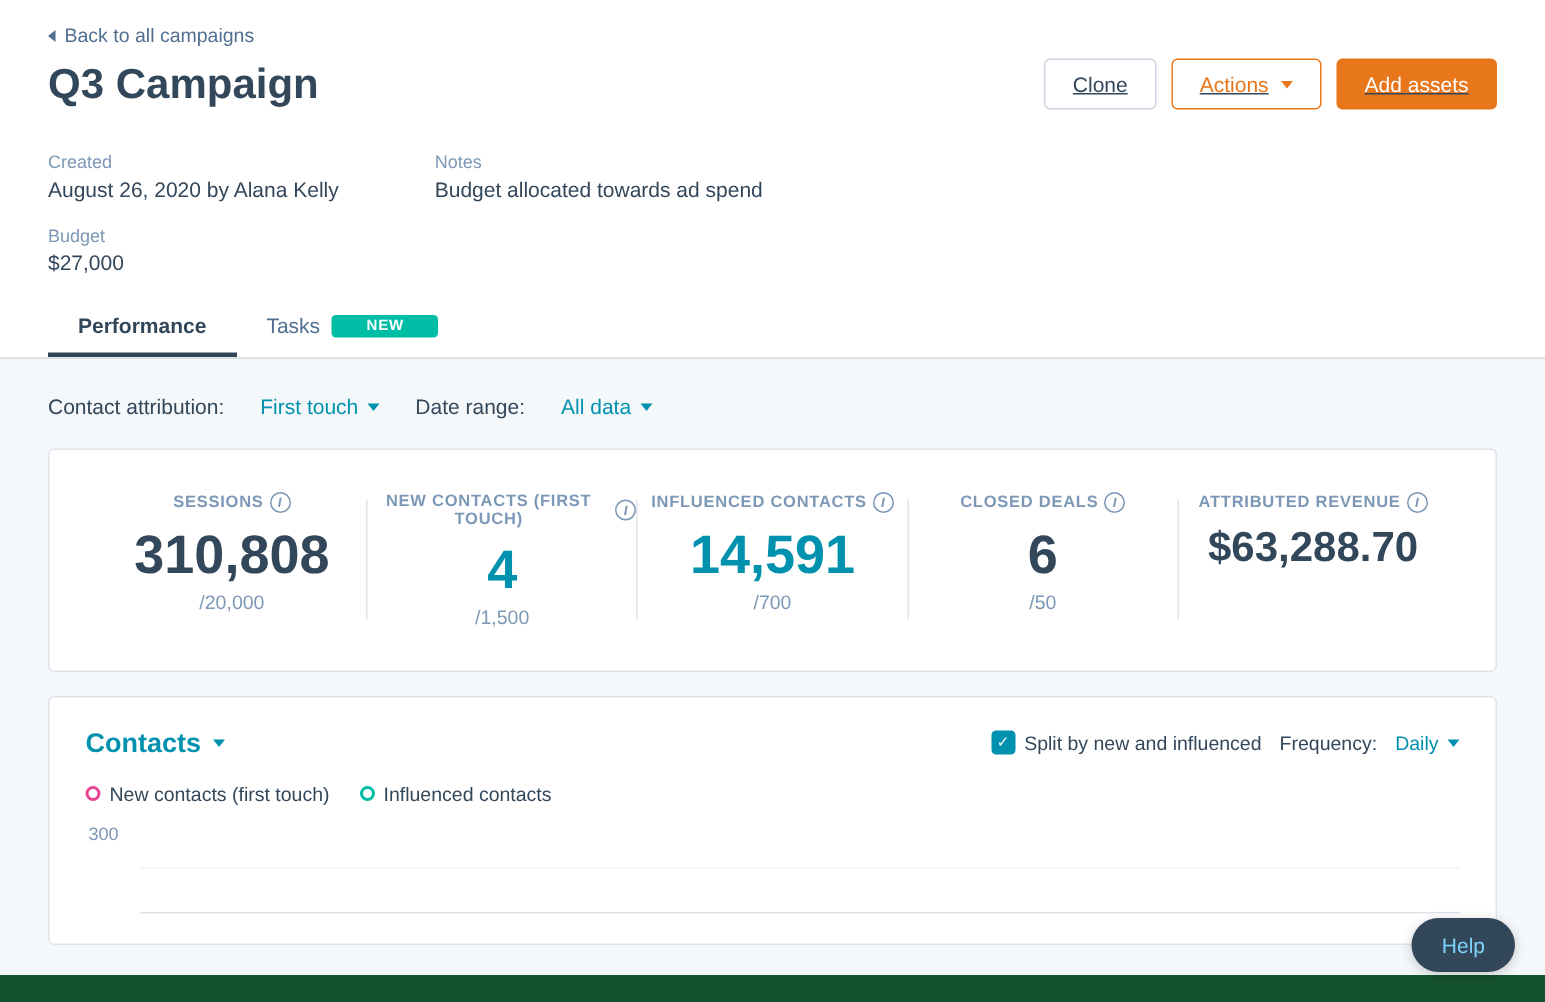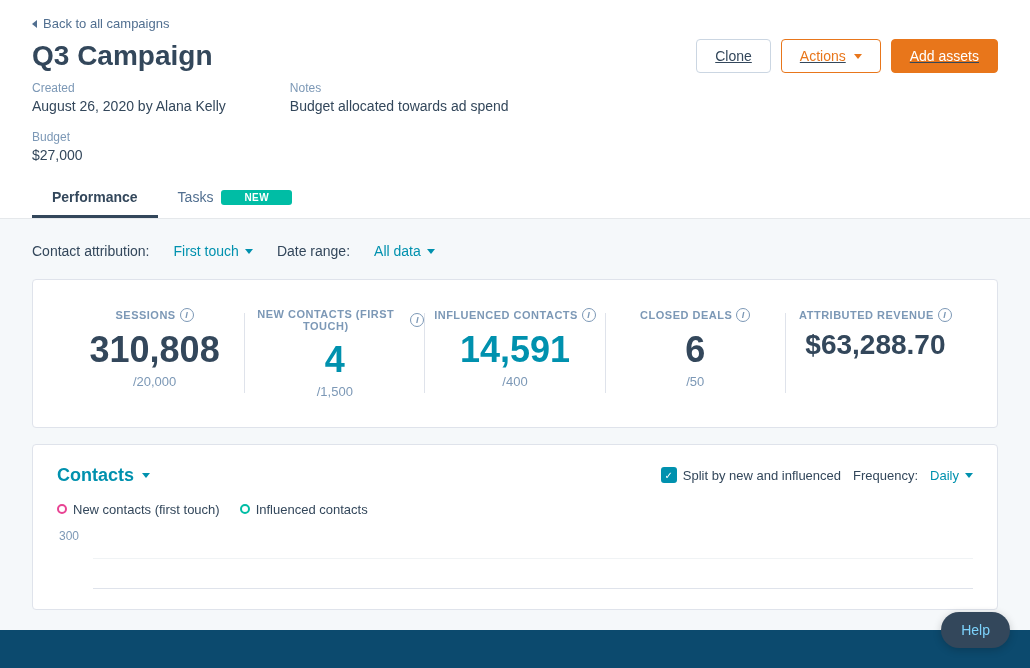--- a/index.html
+++ b/index.html
@@ -5,21 +5,21 @@
     * { box-sizing: border-box; margin: 0; padding: 0; }
     body {
       font-family: -apple-system, BlinkMacSystemFont, 'Segoe UI', Helvetica, Arial, sans-serif;
       background: #f5f8fa;
       color: #33475b;
       font-size: 14px;
     }
     .page-wrapper {
       width: 1030px;
       min-height: 668px;
-      background: #0c4a6e;
+      background: #14532d;
       overflow: hidden;
     }
     
     .header-section {
       background: #fff;
       padding: 16px 32px 0 32px;
       border-bottom: 1px solid #e5e8eb;
     }
     .back-link {
       display: flex;
@@ -28,21 +28,21 @@
       color: #516f90;
       font-size: 13px;
       margin-bottom: 8px;
       cursor: pointer;
       text-decoration: none;
     }
     .header-top-row {
       display: flex;
       justify-content: space-between;
       align-items: center;
-      margin-bottom: 8px;
+      margin-bottom: 28px;
     }
     .campaign-title {
       font-size: 28px;
       font-weight: 600;
       color: #33475b;
     }
     .header-actions {
       display: flex;
       gap: 10px;
       align-items: center;
@@ -435,21 +435,21 @@
       </div>
 
       <div class="stat-divider"></div>
 
       <div class="stat-item">
         <div class="stat-header">
           <span>INFLUENCED CONTACTS</span>
           <span class="info-icon">i</span>
         </div>
         <div class="stat-value teal">14,591</div>
-        <div class="stat-sub">/400</div>
+        <div class="stat-sub">/700</div>
       </div>
 
       <div class="stat-divider"></div>
 
       <div class="stat-item">
         <div class="stat-header">
           <span>CLOSED DEALS</span>
           <span class="info-icon">i</span>
         </div>
         <div class="stat-value">6</div>

